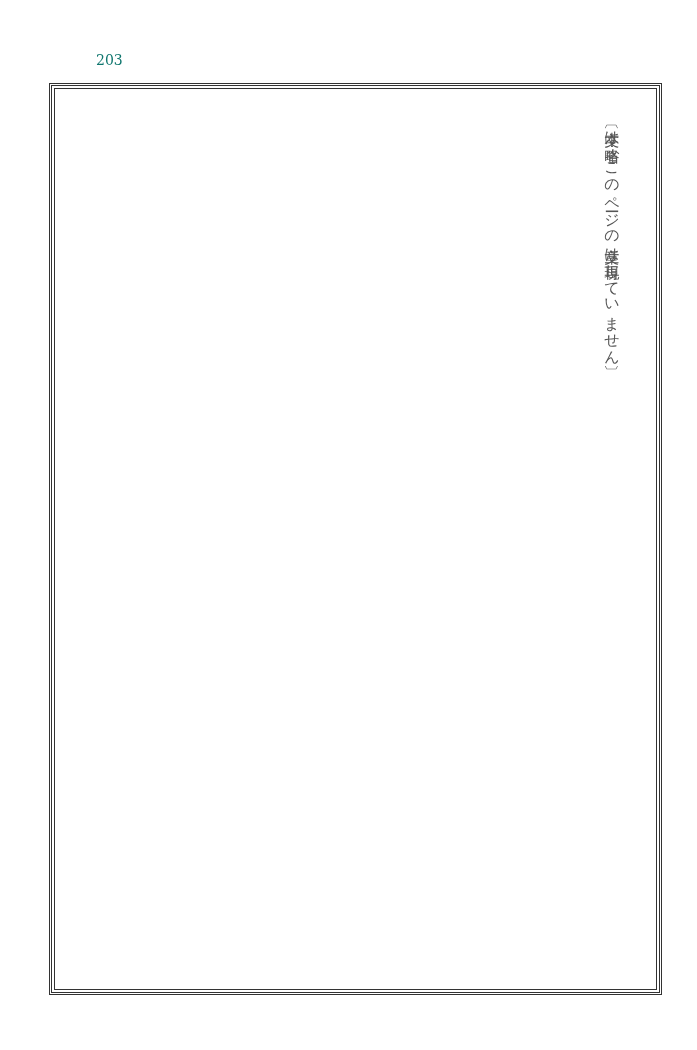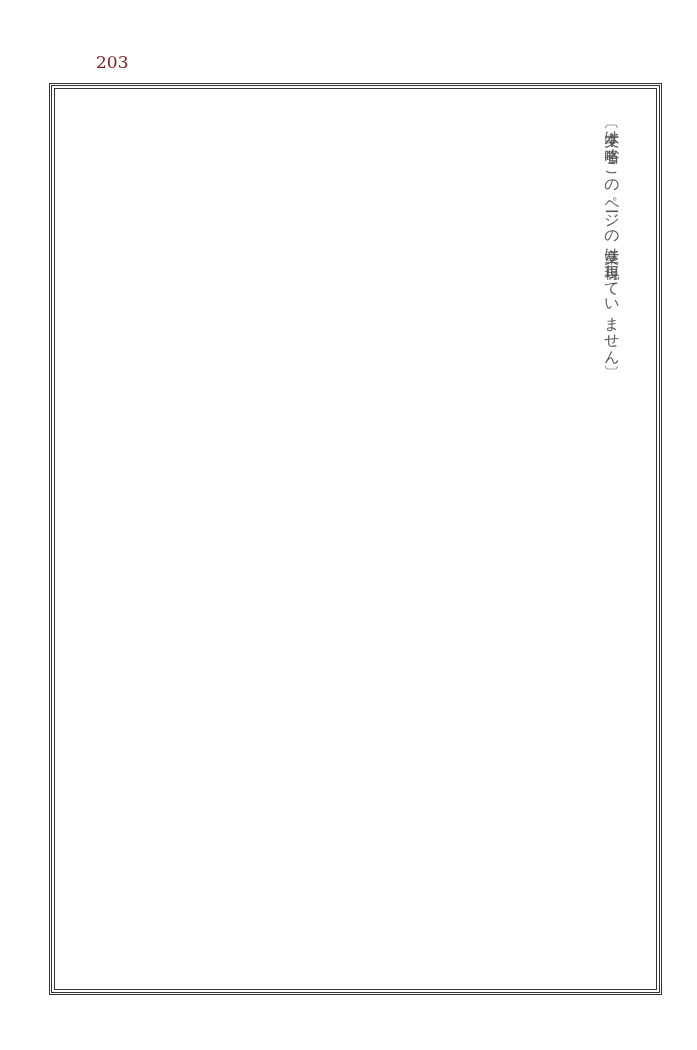--- a/index.html
+++ b/index.html
@@ -7,21 +7,21 @@
     position:relative;width:697px;height:1050px;
     background:#ffffff;box-sizing:border-box;
     font-family:"DejaVu Sans",sans-serif;
   }
   .frame{
     position:absolute;left:54px;top:88px;right:40px;bottom:60px;
     border:1px solid #333;outline:3px double #333;outline-offset:2px;
   }
   .page-number{
     position:absolute;left:96px;top:52px;
-    font-family:"DejaVu Serif",serif;font-size:17px;color:#7f1d1d;
+    font-family:"DejaVu Serif",serif;font-size:14px;color:#0f766e;
   }
   .body-text{
     position:absolute;inset:120px 70px 90px 84px;
     writing-mode:vertical-rl;text-orientation:upright;
     font-family:"DejaVu Serif",serif;font-size:15px;
     line-height:2.1;color:#555;display:flex;align-items:flex-start;
   }
 </style>
 </head>
 <body>

